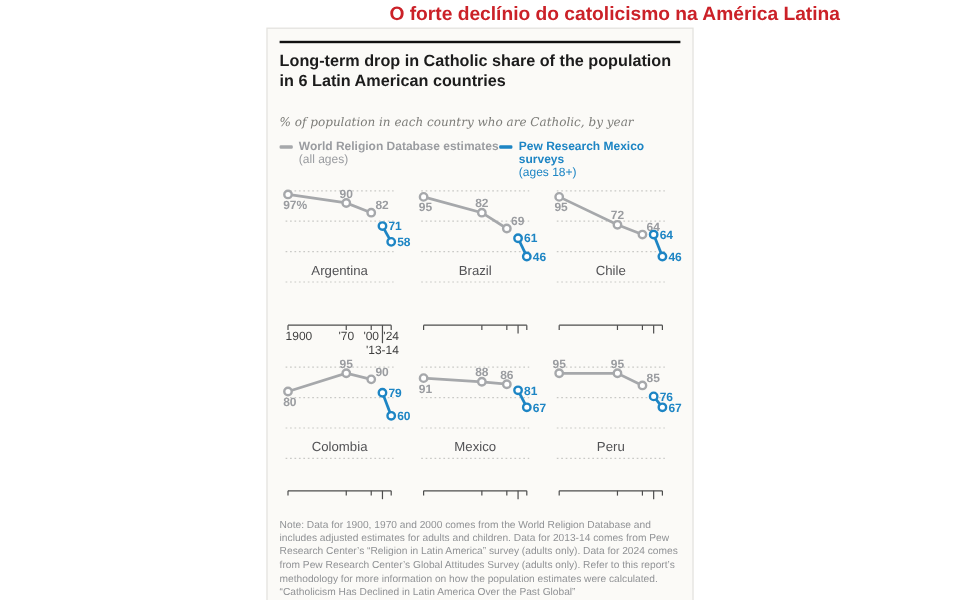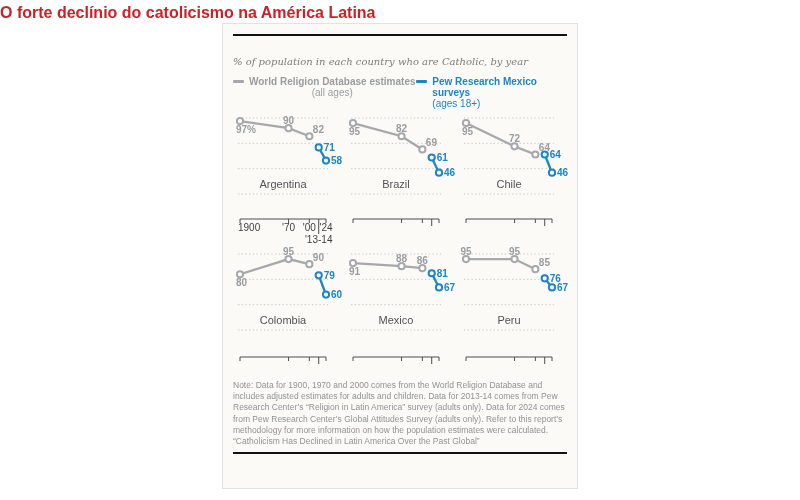--- a/index.html
+++ b/index.html
@@ -1,53 +1,54 @@
 <!DOCTYPE html>
 <html><head>
 <meta charset="utf-8">
 <style>
   html,body{margin:0;padding:0;width:800px;height:500px;background:#ffffff;
     font-family:"Liberation Sans",sans-serif;overflow:hidden;}
-  .page-title{position:absolute;top:4px;left:0;width:700px;text-align:left;
+  .page-title{position:absolute;top:4px;left:0;width:700px;text-align:right;
     font-size:16px;font-weight:bold;color:#cb2128;}
   .card{position:absolute;left:222px;top:23px;width:356px;min-height:466px;
     background:#fbfaf7;border:1px solid #e3e2de;box-sizing:border-box;
     padding:0 10px;}
   .top-rule{height:2px;background:#111;margin-top:10px;}
   .chart-title{font-size:13.5px;font-weight:bold;color:#1c1c1c;line-height:1.25;
     margin-top:7px;}
   .chart-subtitle{font-family:"DejaVu Serif",serif;font-style:italic;
     font-size:10px;color:#7c7c78;margin-top:20px;}
   .legend{display:flex;margin-top:9px;}
   .legend-item{display:flex;align-items:flex-start;font-size:10px;font-weight:bold;}
-  .legend-item.wrd{width:196px;color:#9a9ca0;text-align:center;}
+  .legend-item.wrd{width:196px;color:#9a9ca0;}
   .legend-item.pew{color:#1d85c4;}
   .legend-dash{width:11px;height:3px;border-radius:1px;margin:4px 5px 0 0;flex:none;}
   .legend-sub{font-weight:normal;}
   .charts-grid{display:grid;grid-template-columns:repeat(3,92px);column-gap:21px;
     padding-left:4px;}
   .charts-grid svg{overflow:visible;display:block;}
   .row1{margin-top:3px;}
-  .axis-mid{margin-top:19px;}
+  .axis-mid{margin-top:30px;}
   .row2{margin-top:1px;}
   .axis-bottom{margin-top:21px;}
   .note{font-size:8.5px;color:#909295;line-height:1.32;margin-top:15px;}
   .source-line{font-size:8.5px;color:#909295;line-height:1.32;}
   .footer{font-size:9.5px;font-weight:bold;color:#1c1c1c;letter-spacing:0.4px;
     margin-top:7px;}
   .bottom-rule{height:2px;background:#111;margin-top:5px;margin-bottom:8px;}
   text{font-family:"Liberation Sans",sans-serif;}
 </style>
 </head>
 <body>
 
 <div class="page-title">O forte declínio do catolicismo na América Latina</div>
 
 <div class="card">
   <div class="top-rule"></div>
+  <div class="chart-title">Long-term drop in Catholic share of the population in 6 Latin American countries</div>
   <div class="chart-subtitle">% of population in each country who are Catholic, by year</div>
 
   <div class="legend">
     <div class="legend-item wrd">
       <span class="legend-dash" style="background:#a6a8ab"></span>
       <span>
         <span>World Religion Database estimates</span>
         <span class="legend-sub" style="display:block">(all ages)</span>
       </span>
     </div>

